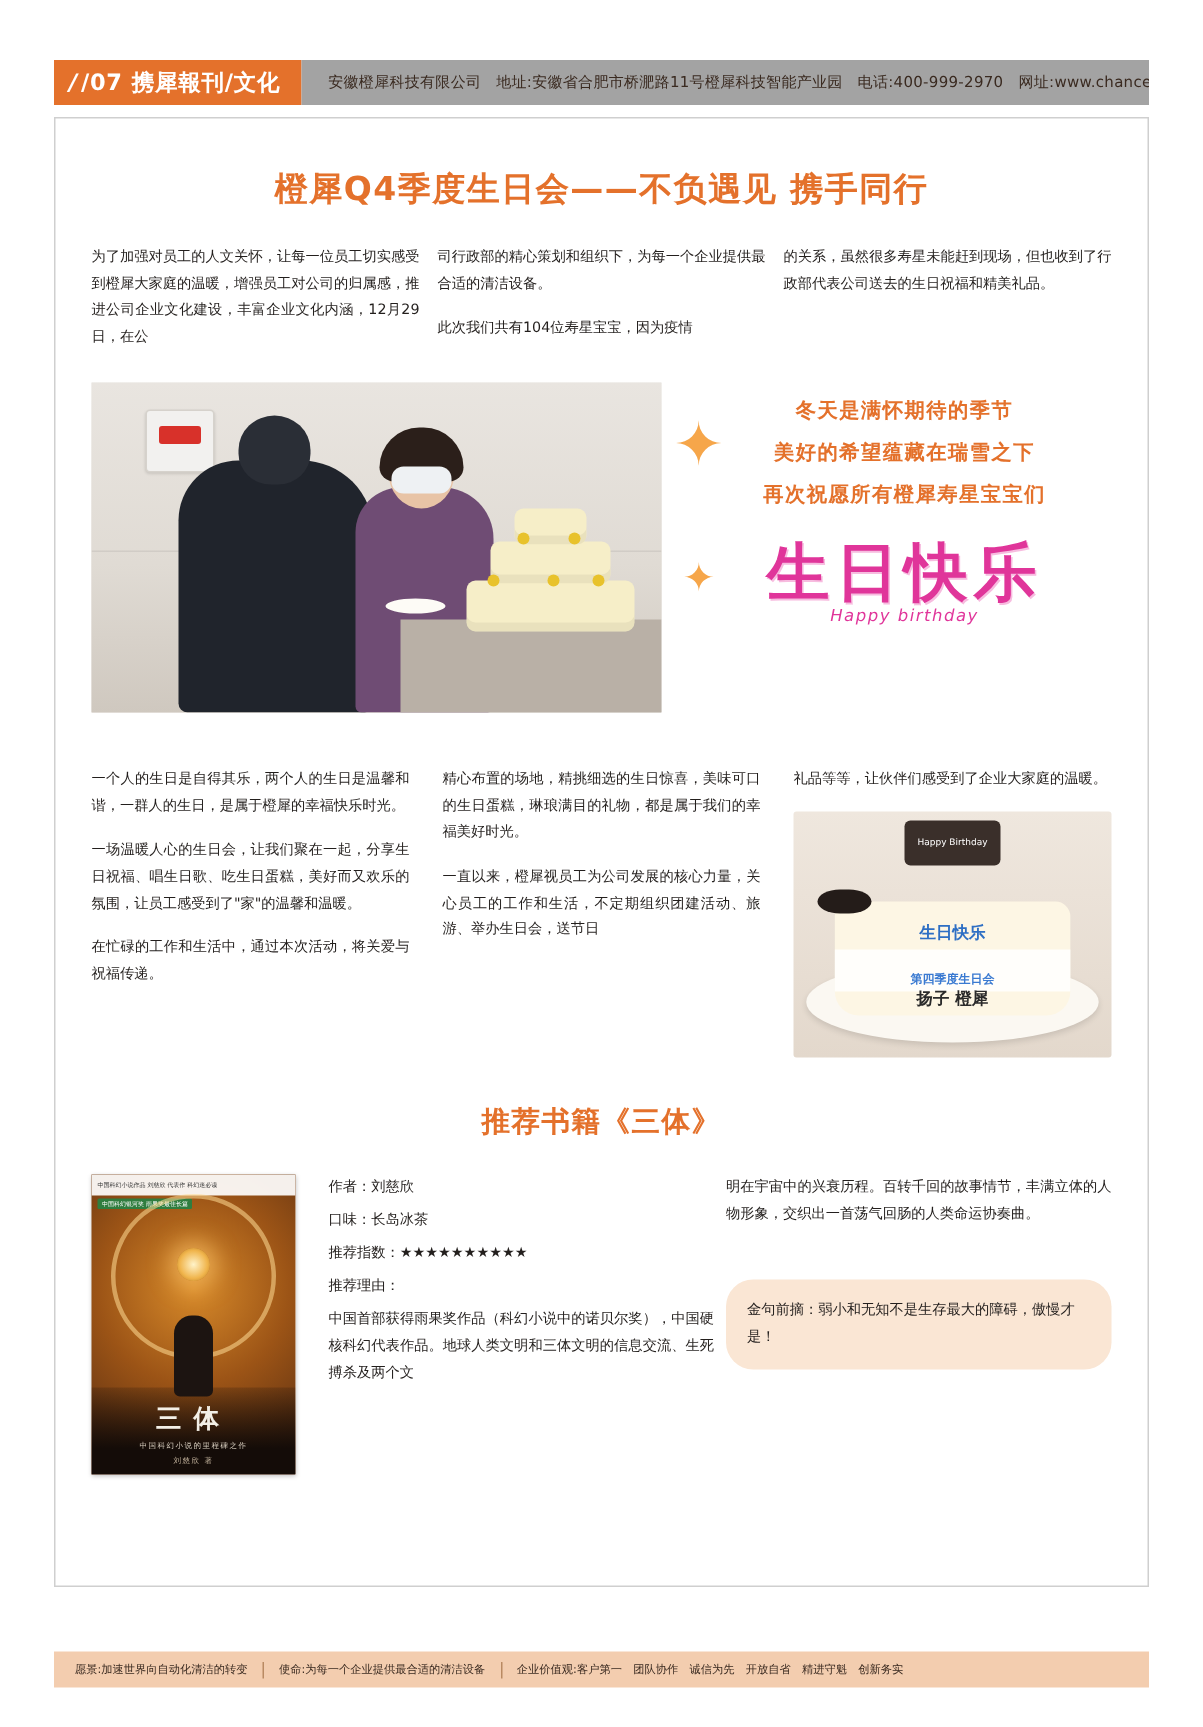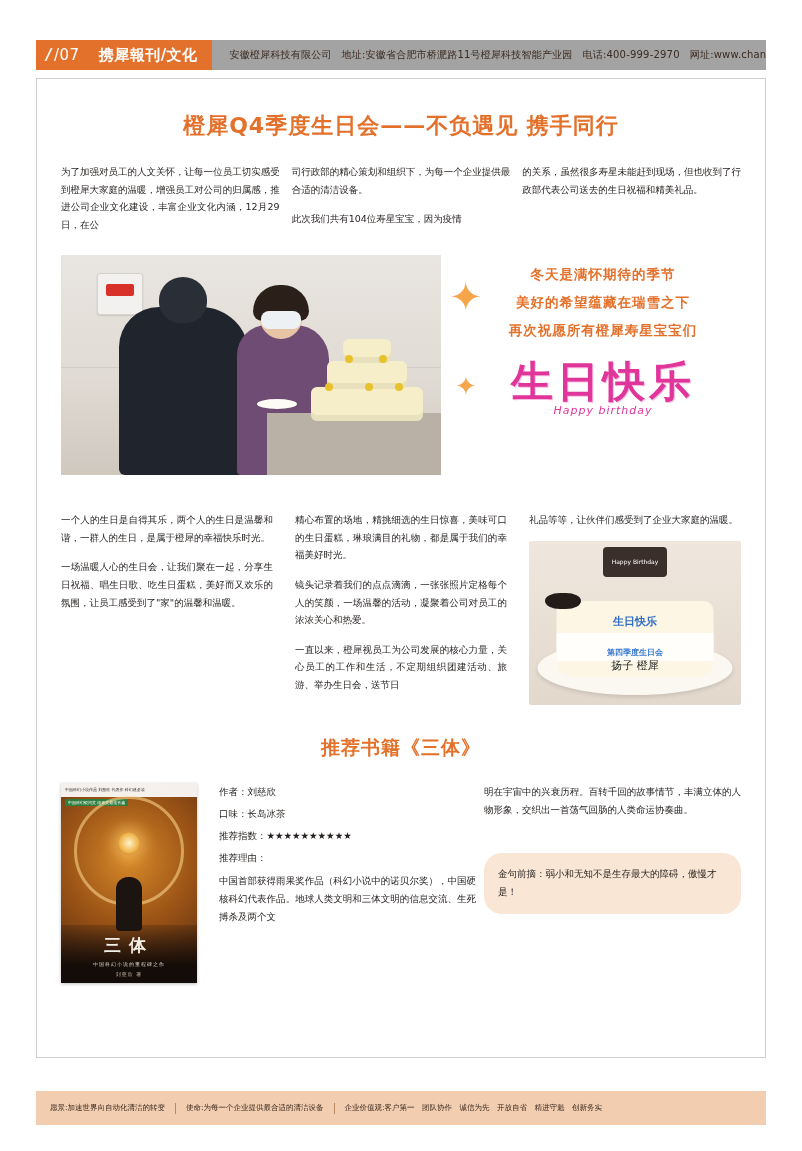--- a/index.html
+++ b/index.html
@@ -40,22 +40,22 @@
     letter-spacing: 0.5px;
     white-space: nowrap;
     flex: 0 0 auto;
   }
   .mast-left .slash {
     font-style: italic;
     font-weight: bold;
     margin-right: 2px;
   }
   .mast-left .pagenum {
-    font-weight: normal;
-    margin-right: 19px;
+    font-weight: bold;
+    margin-right: 6px;
   }
   .mast-left .mast-title {
     font-weight: bold;
   }
   .mast-right {
     background: #a3a3a3;
     flex: 1 1 auto;
     display: flex;
     align-items: center;
     padding-left: 18px;
@@ -258,21 +258,21 @@
     opacity: .85;
   }
   .cakephoto .txt1, .cakephoto .txt2 {
     position: absolute; left: 50%; transform: translateX(-50%);
     color: #2e6fc4; font-size: 11px; font-weight: bold; white-space: nowrap;
   }
   .cakephoto .txt1 { bottom: 72px; }
   .cakephoto .txt2 { bottom: 44px; font-size: 8px; color: #3a7ad1; }
   .cakephoto .txt3 {
     position: absolute; left: 50%; transform: translateX(-50%); bottom: 28px;
-    color: #2a2a2a; font-size: 11px; font-weight: normal; white-space: nowrap;
+    color: #2a2a2a; font-size: 11px; font-weight: bold; white-space: nowrap;
   }
   .cakephoto .topper {
     position: absolute; left: 50%; transform: translateX(-50%); top: 6px;
     width: 64px; height: 30px; background: #3a2f2a; border-radius: 4px;
     color: #fff; font-size: 6px; display: flex; align-items: center; justify-content: center;
     text-align: center; line-height: 1.2;
   }
   .cakephoto .bow {
     position: absolute; left: 16px; top: 52px; width: 36px; height: 16px;
     background: #241c19; border-radius: 50% / 60%;
@@ -370,21 +370,21 @@
     color: #231f1d;
   }
   .stars { letter-spacing: 0px; }
 
   
   .footer {
     position: absolute;
     left: 36px;
     right: 36px;
     bottom: 26px;
-    height: 34px;
+    height: 24px;
     background: #F3CDAF;
     display: flex;
     align-items: center;
     font-size: 7.5px;
     color: #3a2a20;
     padding-left: 14px;
     box-sizing: border-box;
     white-space: nowrap;
     overflow: hidden;
   }
@@ -472,24 +472,24 @@
           <div class="cn">生日快乐</div>
           <div class="en">Happy birthday</div>
         </div>
       </div>
     </div>
 
     <div class="lower">
       <div class="col">
         <p>一个人的生日是自得其乐，两个人的生日是温馨和谐，一群人的生日，是属于橙犀的幸福快乐时光。</p>
         <p>一场温暖人心的生日会，让我们聚在一起，分享生日祝福、唱生日歌、吃生日蛋糕，美好而又欢乐的氛围，让员工感受到了"家"的温馨和温暖。</p>
+        <p>在忙碌的工作和生活中，通过本次活动，将关爱与祝福传递。</p>
       </div>
       <div class="col">
         <p>精心布置的场地，精挑细选的生日惊喜，美味可口的生日蛋糕，琳琅满目的礼物，都是属于我们的幸福美好时光。</p>
-        <p>镜头记录着我们的点点滴滴，一张张照片定格每个人的笑颜，一场温馨的活动，凝聚着公司对员工的浓浓关心和热爱。</p>
         <p>一直以来，橙犀视员工为公司发展的核心力量，关心员工的工作和生活，不定期组织团建活动、旅游、举办生日会，送节日</p>
       </div>
       <div class="col third">
         <p>礼品等等，让伙伴们感受到了企业大家庭的温暖。</p>
         <div class="cakephoto">
           <div class="topper">Happy Birthday</div>
           <div class="bigplate"></div>
           <div class="body"></div>
           <div class="band"></div>
           <div class="bow"></div>

